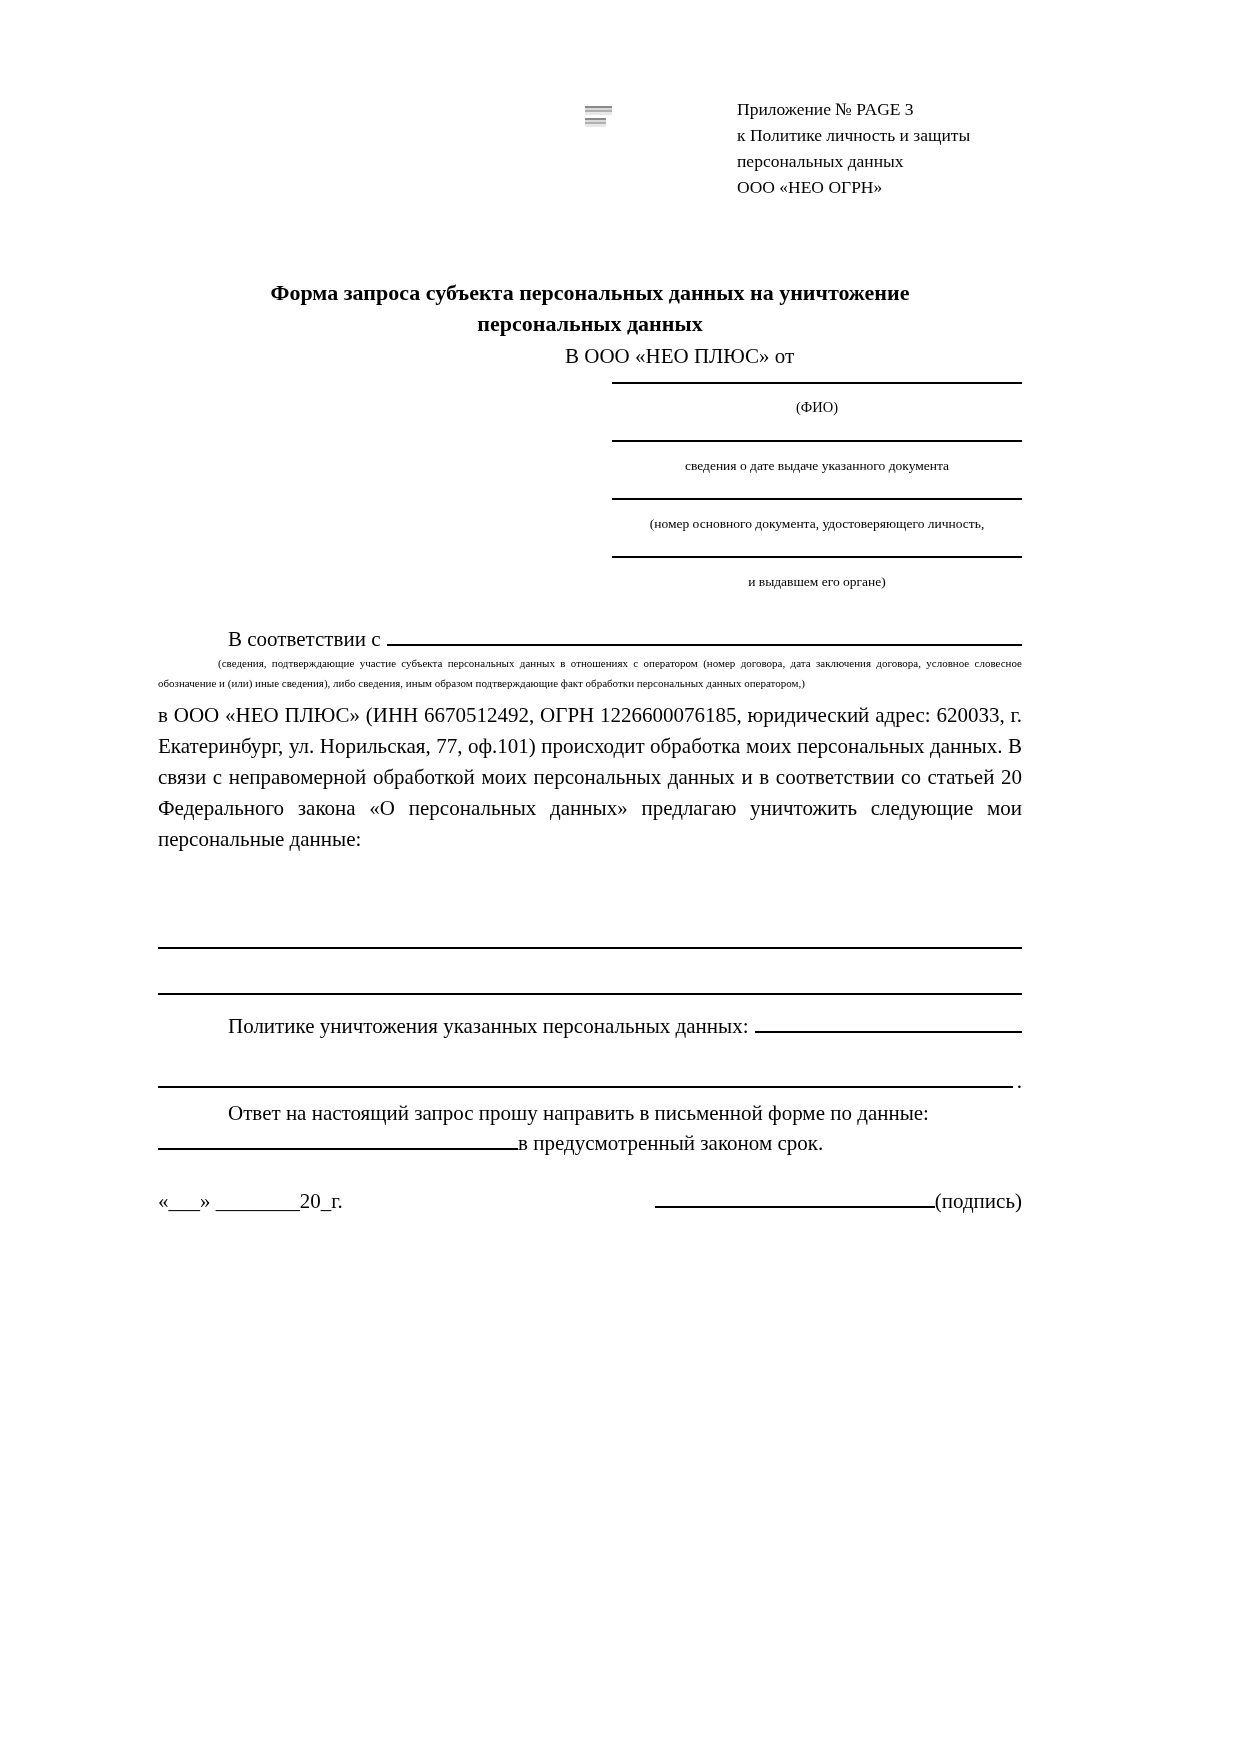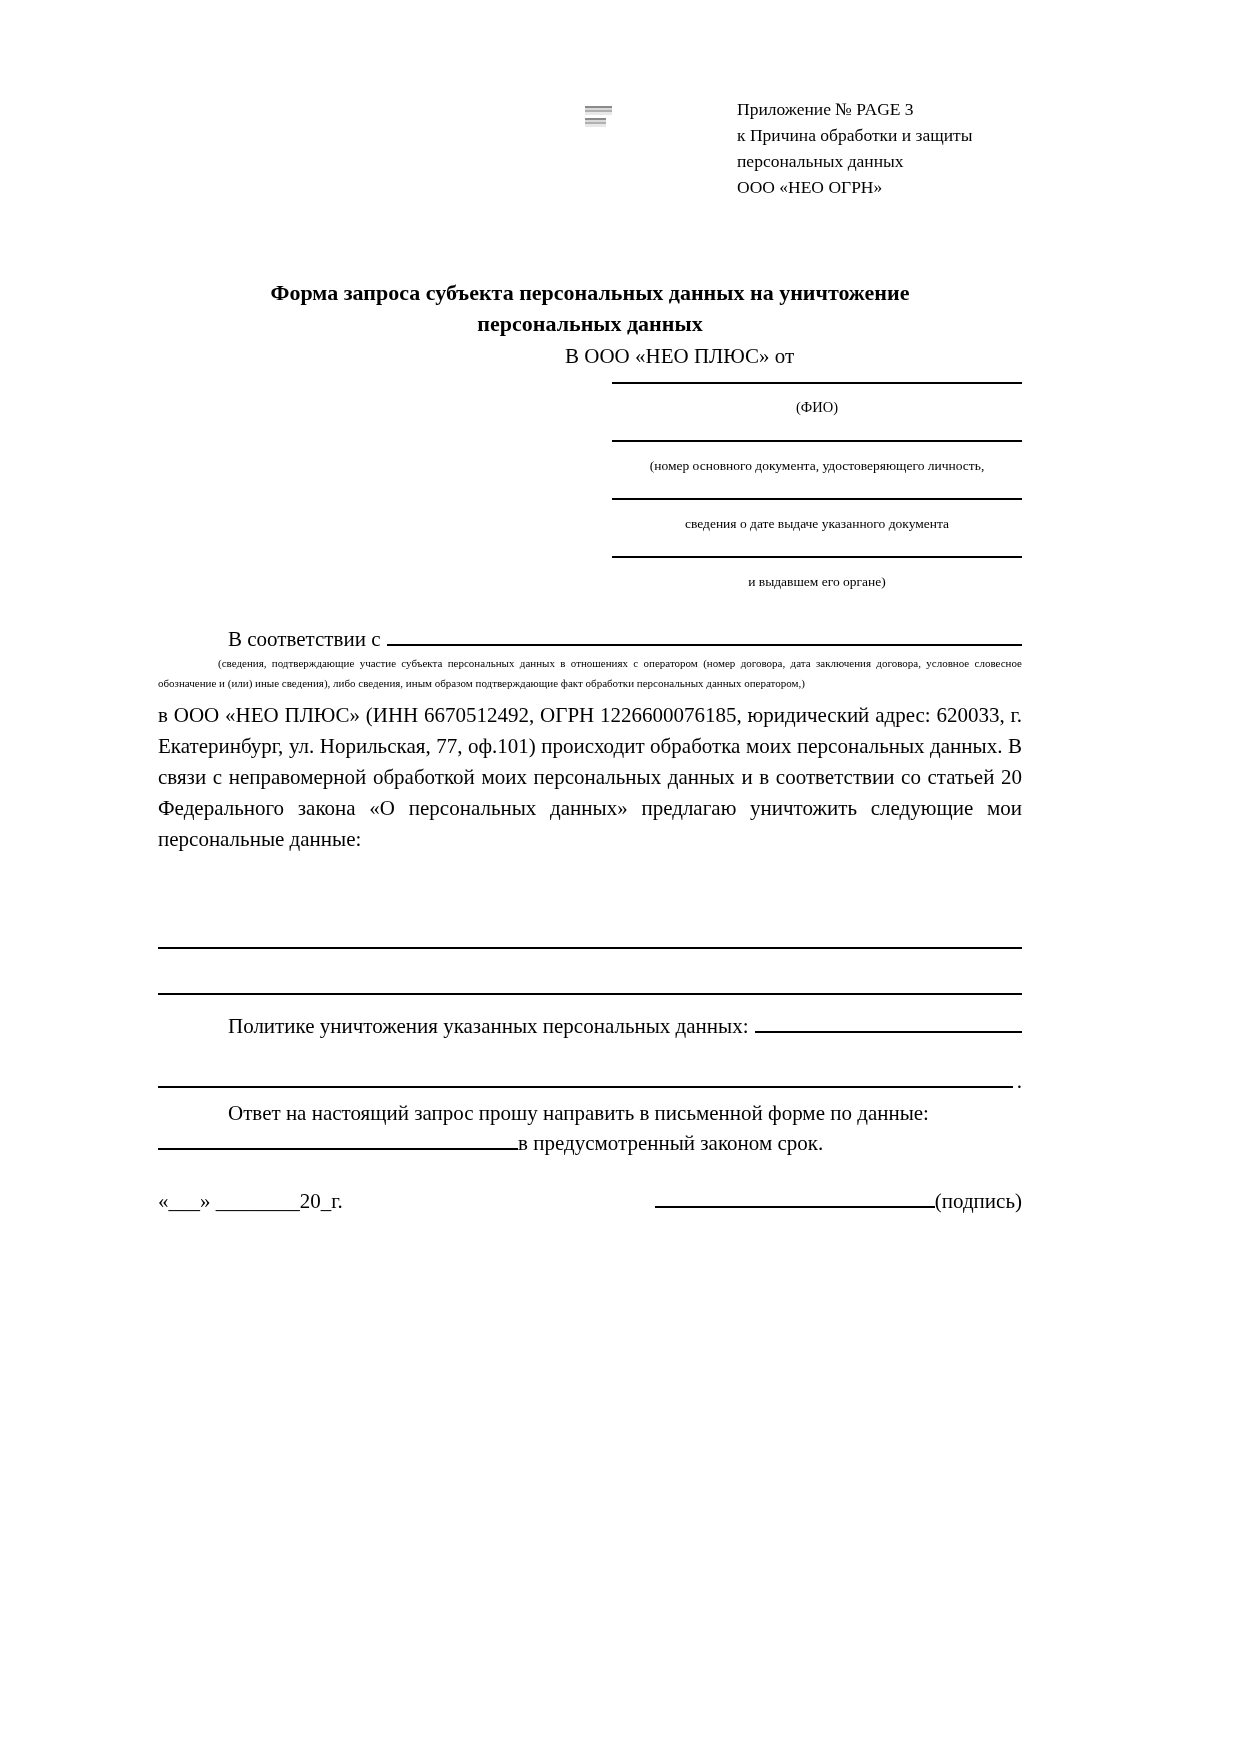--- a/index.html
+++ b/index.html
@@ -144,44 +144,44 @@
 <div class="page">
   <div class="content">
 
     <div class="header-area">
       <div class="embedded-icon">
         <div class="stripe-block"></div>
         <div class="stripe-block short"></div>
       </div>
       <div class="header-text">
         <div>Приложение №  PAGE 3</div>
-        <div>к Причина обработки и защиты</div>
+        <div>к Политике личность и защиты</div>
         <div>персональных данных</div>
         <div>ООО «НЕО ОГРН»</div>
       </div>
     </div>
 
     <div class="doc-title">
       <div>Форма запроса субъекта персональных данных на уничтожение</div>
       <div>персональных данных</div>
     </div>
 
     <div class="to-line">В ООО «НЕО ПЛЮС» от</div>
 
     <div class="field first">
       <div class="field-line"></div>
       <span class="field-caption">(ФИО)</span>
     </div>
     <div class="field">
       <div class="field-line"></div>
+      <span class="field-caption">сведения о дате выдаче указанного документа</span>
+    </div>
+    <div class="field">
+      <div class="field-line"></div>
       <span class="field-caption">(номер основного документа, удостоверяющего личность,</span>
-    </div>
-    <div class="field">
-      <div class="field-line"></div>
-      <span class="field-caption">сведения о дате выдаче указанного документа</span>
     </div>
     <div class="field">
       <div class="field-line"></div>
       <span class="field-caption">и выдавшем его органе)</span>
     </div>
 
     <div class="accord-row">
       <span class="lead">В соответствии с</span>
       <div class="fill-line"></div>
     </div>

